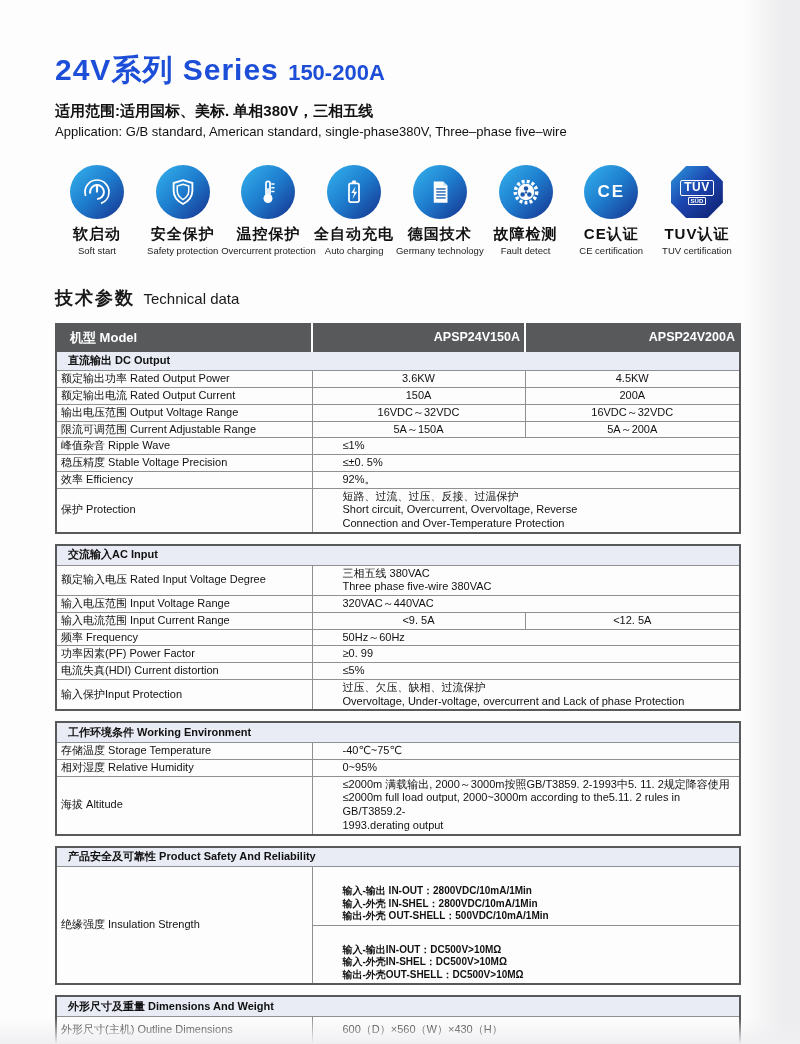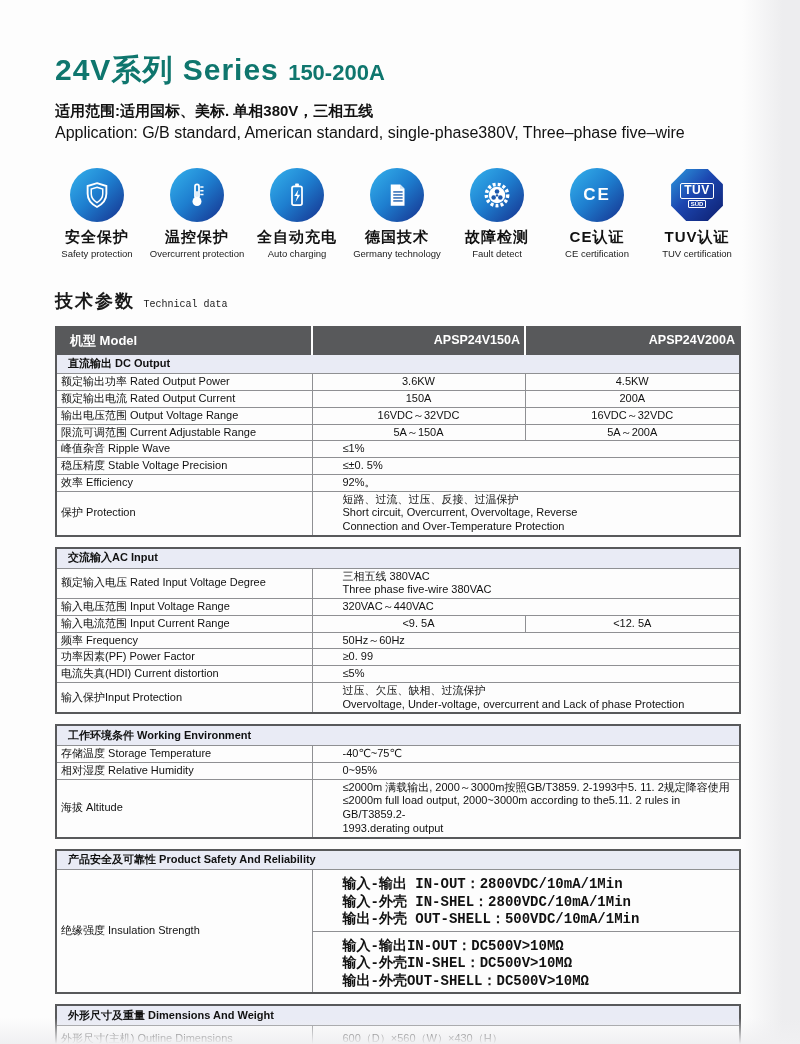--- a/index.html
+++ b/index.html
@@ -10,24 +10,24 @@
   }
   .edge-right { position:absolute; top:0; right:0; width:58px; height:100%;
     background:linear-gradient(to right, rgba(238,238,240,0), #ededef 70%); pointer-events:none; }
   .edge-bottom { position:absolute; bottom:0; left:0; width:100%; height:26px;
     background:linear-gradient(to bottom, rgba(240,240,242,0), #f0f0f2); pointer-events:none; }
 
   .content { position:absolute; left:55px; top:0; width:684px; }
 
   
   .title-block { margin-top:50px; }
-  .main-title { font-size:30px; font-weight:bold; color:#0f766e; letter-spacing:1px; }
+  .main-title { font-size:30px; font-weight:bold; color:#1d4ed8; letter-spacing:1px; }
   .main-title .range { font-size:22px; font-weight:bold; letter-spacing:0; }
   .scope-cn { margin-top:11px; font-size:15px; font-weight:bold; color:#111; }
-  .scope-en { margin-top:3px; font-size:16px; color:#111; }
+  .scope-en { margin-top:3px; font-size:13px; color:#111; }
 
   
   .badges { margin-top:26px; display:flex; justify-content:space-between; width:684px; }
   .badge { display:flex; flex-direction:column; align-items:center; width:84px;justify-content:center; }
   .badge-circle {
     width:54px; height:54px; border-radius:50%;
     background:linear-gradient(135deg,#35b3ed 0%, #1e7ecf 48%, #16308d 100%);
     display:flex; align-items:center; justify-content:center;
   }
   .badge-circle.octagon {
@@ -41,59 +41,70 @@
   .ce-text { color:#fff; font-size:17px; font-weight:bold; letter-spacing:2px;
     font-family:"Liberation Sans",sans-serif; }
   .tuv-top { color:#fff; font-size:12px; font-weight:bold; letter-spacing:0.5px;
     border:1.5px solid #fff; padding:0 3px 1px 3px; line-height:13px; border-radius:2px; }
   .tuv-sub { color:#fff; font-size:6px; font-weight:bold; margin-top:1px;
     border:1px solid #fff; padding:0 2px; border-radius:1px; }
 
   
   .tech-heading { margin-top:30px; }
   .tech-heading .cn { font-size:18px; font-weight:bold; letter-spacing:2px; }
-  .tech-heading .en { font-size:10px; margin-left:4px;font-family:Liberation Mono, monospace; }
+  .tech-heading .en { font-size:15px; margin-left:4px; }
 
   
   table { border-collapse:collapse; width:684px; table-layout:fixed;
     font-size:11px; color:#111; border:2px solid #58595b; }
   .tbl { margin-top:10px; }
   .tbl-first { margin-top:13px; }
   col.c1 { width:256px; } col.c2 { width:213px; } col.c3 { width:215px; }
   td { border:1px solid #8f9093; padding:1px 4px; vertical-align:middle; line-height:1.25; }
   tr.thead td { background:#58595b; color:#fff; font-weight:bold; font-size:12.5px;
     height:27px; border:1px solid #58595b; }
   tr.thead td.model { text-align:right; border-left:2px solid #fff; }
   tr.thead td.first { padding-left:13px; font-size:13px; }
   tr.section td { background:#e9ebf5; font-weight:bold; padding:2.5px 4px 2.5px 11px; }
   td.label { }
   td.val-c { text-align:center; }
   td.val-l { padding-left:30px; white-space:pre-line; }
   td.stack { padding:0; }
-  .stack-part { padding:6px 4px 2px 30px; white-space:pre-line;
-    font-family:Liberation Mono, monospace; font-size:14px; font-weight:bold; }
+  .stack-part { padding:18px 4px 2px 30px; white-space:pre-line;
+    font-family:Liberation Sans, sans-serif; font-size:10px; font-weight:bold; }
   .stack-part + .stack-part { border-top:1px solid #8f9093; }
   tr.tall td { height:27px; }
 </style>
 </head>
 <body>
 
 <div class="content">
 
   <div class="title-block">
     <div class="main-title">
       <span>24V系列 Series</span>
       <span class="range">150-200A</span>
     </div>
     <div class="scope-cn">适用范围:适用国标、美标. 单相380V，三相五线</div>
     <div class="scope-en">Application: G/B standard, American standard, single-phase380V, Three–phase  five–wire</div>
   </div>
 
   <div class="badges">
 
+    <div class="badge">
+      <div class="badge-circle">
+        <svg width="32" height="32" viewBox="0 0 24 24">
+          <circle cx="12" cy="12" r="9" fill="none" stroke="#fff" stroke-width="1.3" stroke-dasharray="43 14" stroke-dashoffset="-25"></circle>
+          <circle cx="12" cy="12" r="5.2" fill="none" stroke="#fff" stroke-width="1.5" stroke-dasharray="26 7" stroke-dashoffset="-15"></circle>
+          <rect x="11.2" y="6" width="1.6" height="6.5" rx="0.8" fill="#fff"></rect>
+        </svg>
+      </div>
+      <div class="badge-cn">软启动</div>
+      <div class="badge-en">Soft start</div>
+    </div>
 
     <div class="badge">
       <div class="badge-circle">
         <svg width="30" height="30" viewBox="0 0 24 24">
           <path d="M12 2.5l7.5 2.3v6.2c0 5.2-3.7 8.6-7.5 10.6-3.8-2-7.5-5.4-7.5-10.6V4.8z" fill="none" stroke="#fff" stroke-width="1.5"></path>
           <path d="M12 5.8l4.6 1.4v4c0 3.3-2.3 5.5-4.6 6.9-2.3-1.4-4.6-3.6-4.6-6.9v-4z" fill="none" stroke="#fff" stroke-width="1.2"></path>
         </svg>
       </div>
       <div class="badge-cn">安全保护</div>
       <div class="badge-en">Safety protection</div>

